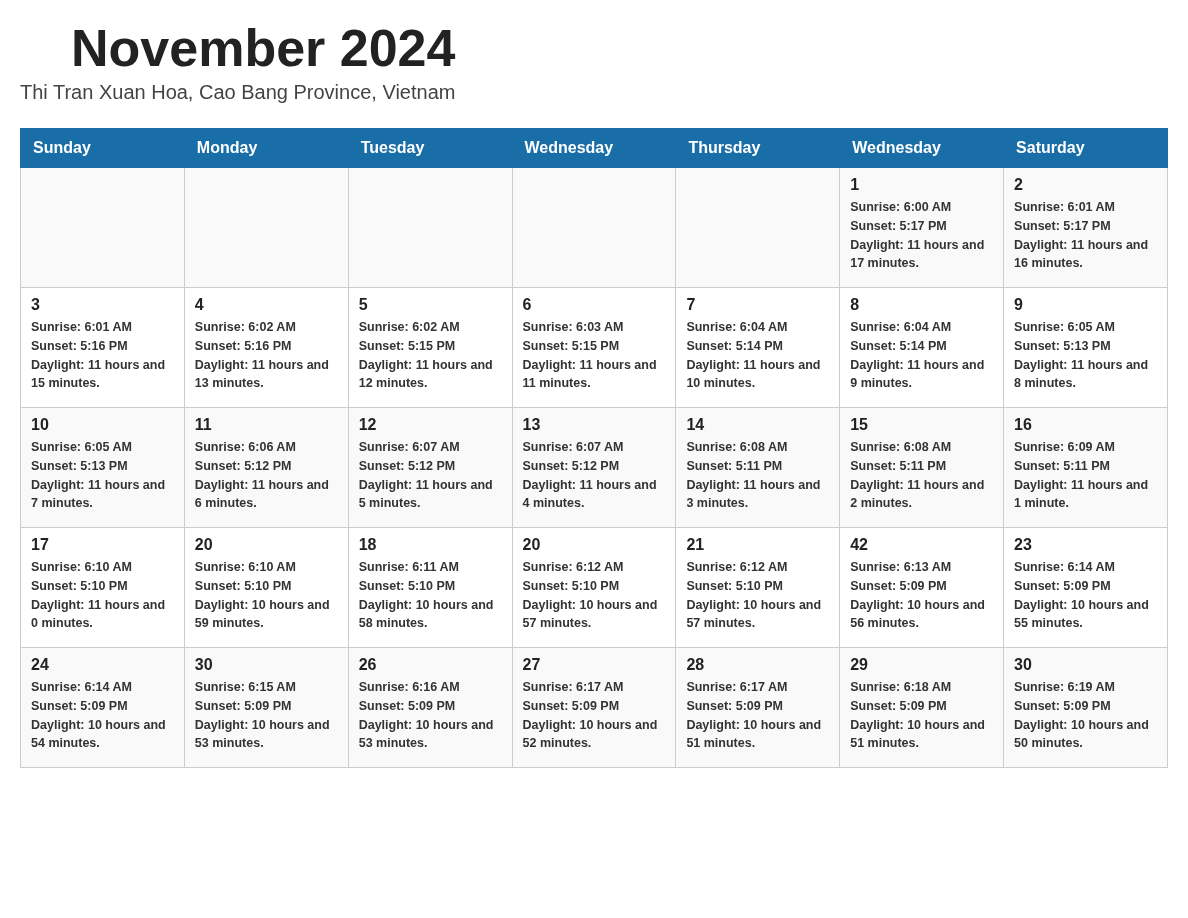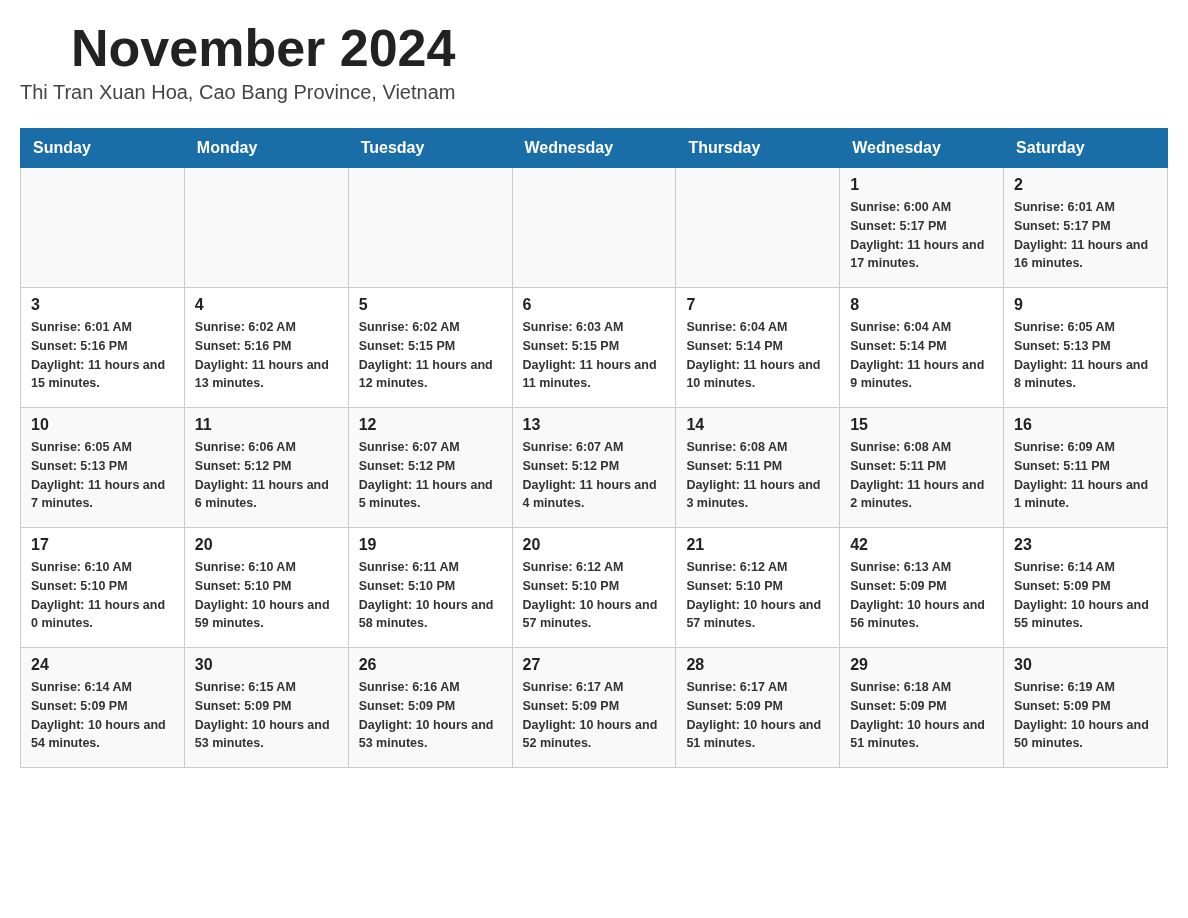--- a/index.html
+++ b/index.html
@@ -187,21 +187,21 @@
       <tr class="row-even">
         <td>
           <span class="day-number">17</span>
           <div class="day-info">Sunrise: 6:10 AM<br>Sunset: 5:10 PM<br>Daylight: 11 hours and 0 minutes.</div>
         </td>
         <td>
           <span class="day-number">20</span>
           <div class="day-info">Sunrise: 6:10 AM<br>Sunset: 5:10 PM<br>Daylight: 10 hours and 59 minutes.</div>
         </td>
         <td>
-          <span class="day-number">19</span>
+          <span class="day-number">18</span>
           <div class="day-info">Sunrise: 6:11 AM<br>Sunset: 5:10 PM<br>Daylight: 10 hours and 58 minutes.</div>
         </td>
         <td>
           <span class="day-number">20</span>
           <div class="day-info">Sunrise: 6:12 AM<br>Sunset: 5:10 PM<br>Daylight: 10 hours and 57 minutes.</div>
         </td>
         <td>
           <span class="day-number">21</span>
           <div class="day-info">Sunrise: 6:12 AM<br>Sunset: 5:10 PM<br>Daylight: 10 hours and 57 minutes.</div>
         </td>

